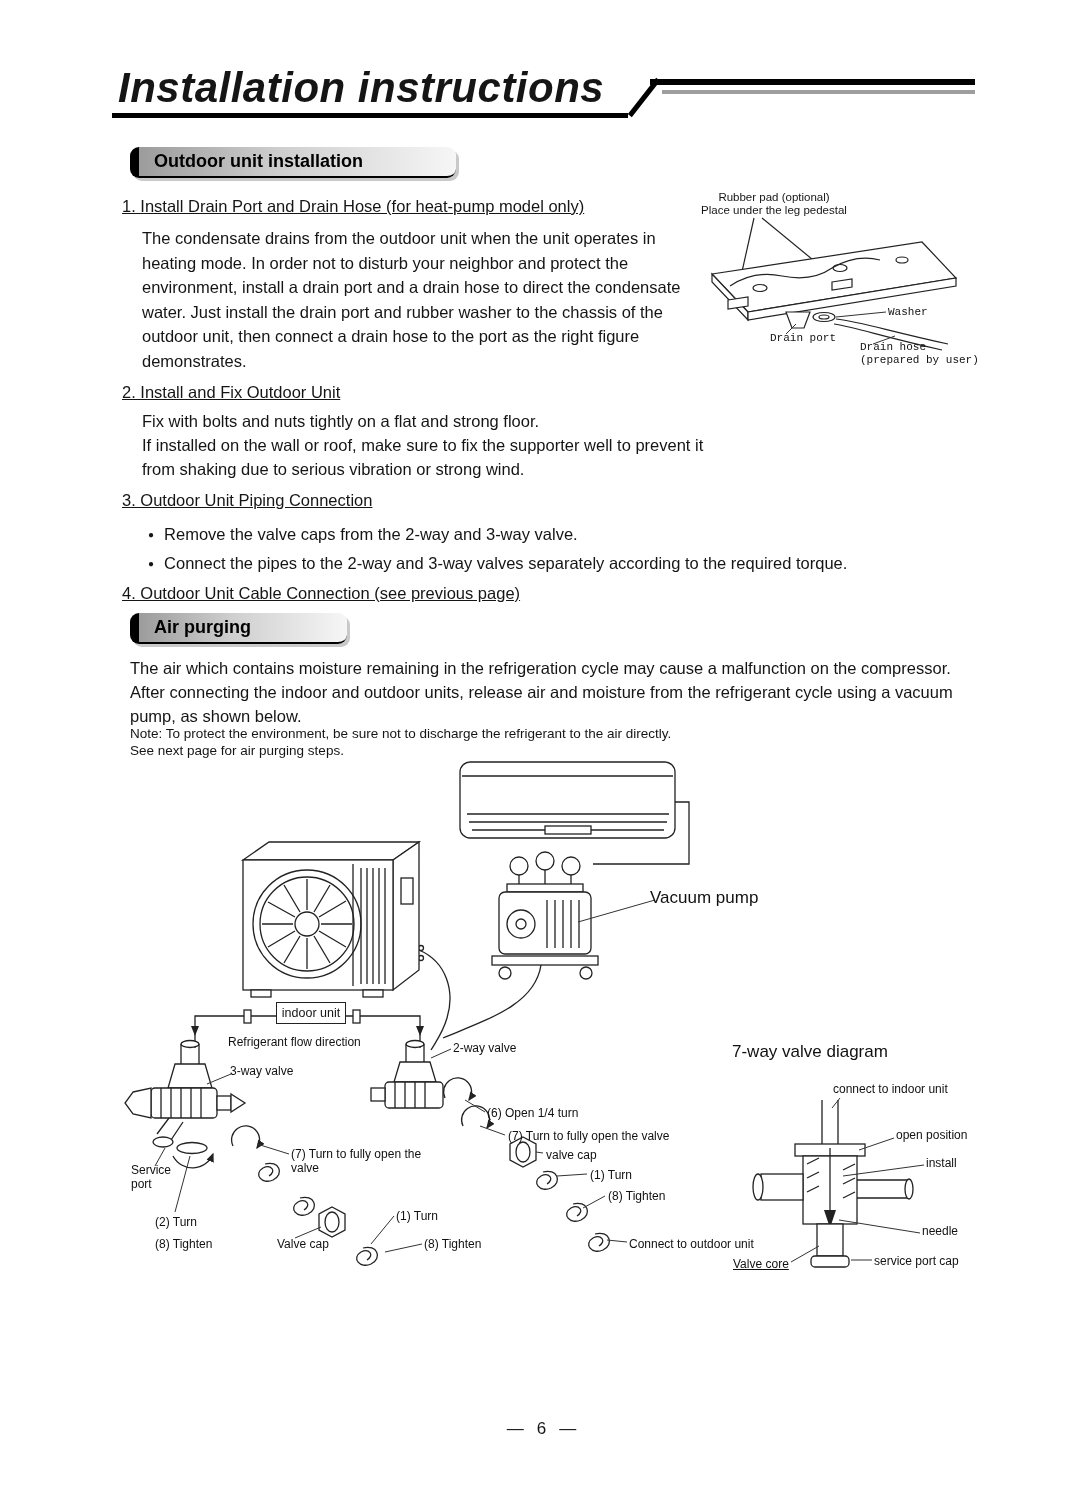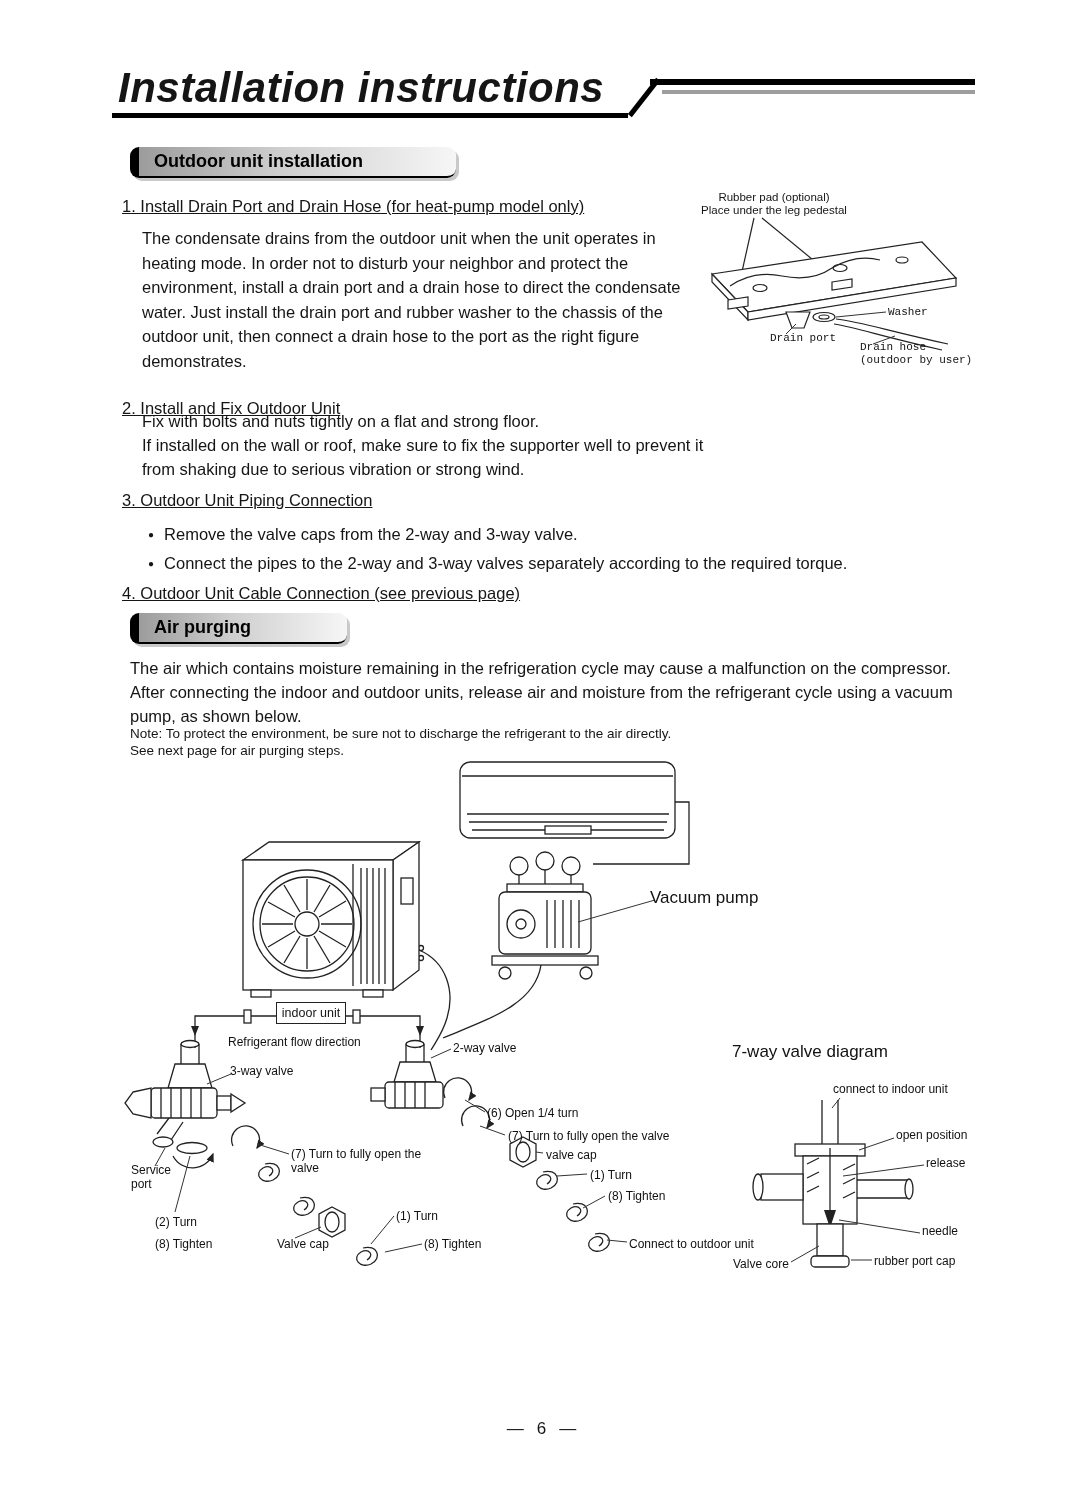--- a/index.html
+++ b/index.html
@@ -97,24 +97,24 @@
       <line x1="196" y1="96" x2="146" y2="101"></line>
       <line x1="96" y1="118" x2="106" y2="108"></line>
       <line x1="183" y1="128" x2="205" y2="120"></line>
     </g>
   </svg>
 
   <div class="dlab dlab-sm" style="left:888px;top:306px;">Washer</div>
   <div class="dlab dlab-sm" style="left:770px;top:332px;">Drain port</div>
   <div class="dlab dlab-sm" style="left:860px;top:341px;white-space:normal;line-height:12.5px;">
     <div>Drain hose</div>
-    <div>(outdoor by user)</div>
-  </div>
-
-  <div class="item-title" style="left:122px;top:383px;margin-top:16px;">2. Install and Fix Outdoor Unit</div>
+    <div>(prepared by user)</div>
+  </div>
+
+  <div class="item-title" style="left:122px;top:383px;">2. Install and Fix Outdoor Unit</div>
   <div class="body-text" style="left:142px;top:409px;white-space:nowrap;">Fix with bolts and nuts tightly on a flat and strong floor.</div>
   <div class="body-text" style="left:142px;top:433px;white-space:nowrap;">If installed on the wall or roof, make sure to fix the supporter well to prevent it</div>
   <div class="body-text" style="left:142px;top:457px;white-space:nowrap;">from shaking due to serious vibration or strong wind.</div>
 
   <div class="item-title" style="left:122px;top:491px;">3. Outdoor Unit Piping Connection</div>
   <div class="bullet-row" style="left:148px;top:525px;">
     <span class="bullet-glyph">●</span>
     <span>Remove the valve caps from the 2-way and 3-way valve.</span>
   </div>
   <div class="bullet-row" style="left:148px;top:554px;">
@@ -310,24 +310,24 @@
   <div class="dlab" style="left:155px;top:1215px;">(2) Turn</div>
   <div class="dlab" style="left:155px;top:1237px;">(8) Tighten</div>
   <div class="dlab" style="left:277px;top:1237px;">Valve cap</div>
   <div class="dlab" style="left:396px;top:1209px;">(1) Turn</div>
   <div class="dlab" style="left:424px;top:1237px;">(8) Tighten</div>
   <div class="dlab" style="left:629px;top:1237px;">Connect to outdoor unit</div>
 
   <div class="dlab dlab-lg" style="left:732px;top:1042px;">7-way valve diagram</div>
   <div class="dlab" style="left:833px;top:1082px;">connect to indoor unit</div>
   <div class="dlab" style="left:896px;top:1128px;">open position</div>
-  <div class="dlab" style="left:926px;top:1156px;">release</div>
+  <div class="dlab" style="left:926px;top:1156px;">install</div>
   <div class="dlab" style="left:922px;top:1224px;">needle</div>
-  <div class="dlab" style="left:733px;top:1257px;">Valve core</div>
-  <div class="dlab" style="left:874px;top:1254px;">rubber port cap</div>
+  <div class="dlab" style="left:733px;top:1257px;text-decoration:underline;">Valve core</div>
+  <div class="dlab" style="left:874px;top:1254px;">service port cap</div>
 
   <div class="footer-page">
     <span>—</span>
     <span>6</span>
     <span>—</span>
   </div>
 
 </div>
 
 </body></html>

